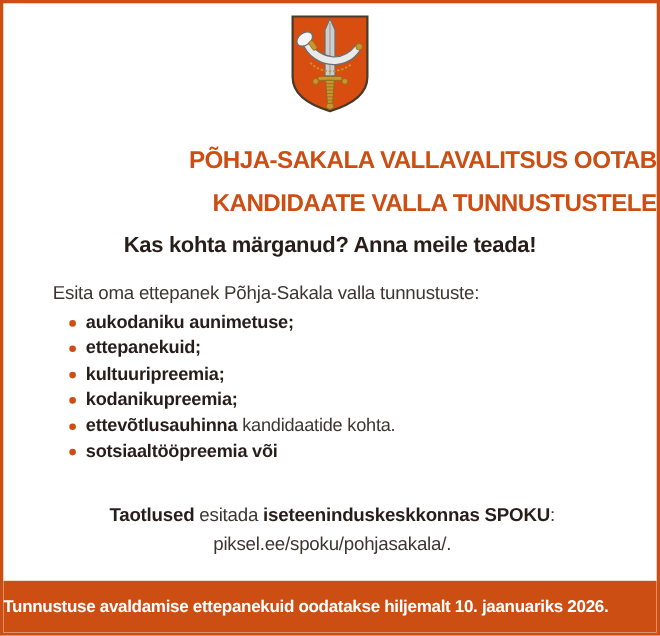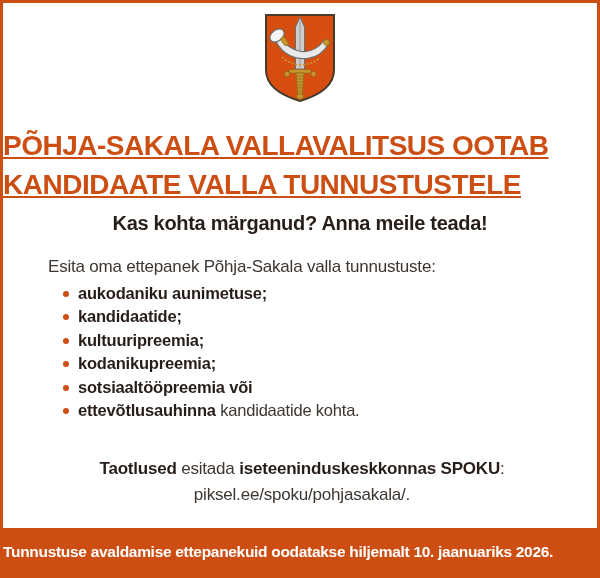--- a/index.html
+++ b/index.html
@@ -17,27 +17,26 @@
     background:var(--paper);
     border:3px solid var(--accent);
     overflow:hidden;
   }
   .crest{
     position:absolute;top:9px;left:50%;transform:translateX(-50%);
     width:76px;height:92px;
   }
   .title{
     position:absolute;top:123px;left:0;right:0;
-    text-align:left;
+    text-align:right;
     color:var(--accent);
     font-weight:bold;
-    font-size:28px;
+    font-size:22px;
     letter-spacing:-0.5px;
     line-height:39px;
-    text-decoration:underline;
   }
   .title div{white-space:nowrap;}
   .subtitle{
     position:absolute;top:209px;left:0;right:0;
     text-align:center;
     color:var(--dark);
     font-weight:bold;
     font-size:20px;
     letter-spacing:-0.3px;
     white-space:nowrap;
@@ -131,25 +130,25 @@
     <div>PÕHJA-SAKALA VALLAVALITSUS OOTAB</div>
     <div>KANDIDAATE VALLA TUNNUSTUSTELE</div>
   </div>
 
   <div class="subtitle">Kas kohta märganud? Anna meile teada!</div>
 
   <div class="intro">Esita oma ettepanek Põhja-Sakala valla tunnustuste:</div>
 
   <ul class="recognition-list">
       <li><span class="b">aukodaniku aunimetuse;</span></li>
-      <li><span class="b">kandidaatide;</span></li>
+      <li><span class="b">ettepanekuid;</span></li>
       <li><span class="b">kultuuripreemia;</span></li>
       <li><span class="b">kodanikupreemia;</span></li>
+      <li><span class="b">ettevõtlusauhinna</span><span class="r"> kandidaatide kohta.</span></li>
       <li><span class="b">sotsiaaltööpreemia või</span></li>
-      <li><span class="b">ettevõtlusauhinna</span><span class="r"> kandidaatide kohta.</span></li>
     </ul>
 
   <div class="apply">
     <div><span class="seg-bold">Taotlused</span><span class="seg-regular"> esitada </span><span class="seg-bold">iseteeninduskeskkonnas SPOKU</span><span class="seg-regular">:</span></div>
     <div>piksel.ee/spoku/pohjasakala/.</div>
   </div>
 
   <div class="footer-bar">
     <span>Tunnustuse avaldamise ettepanekuid oodatakse hiljemalt 10. jaanuariks 2026.</span>
   </div>

